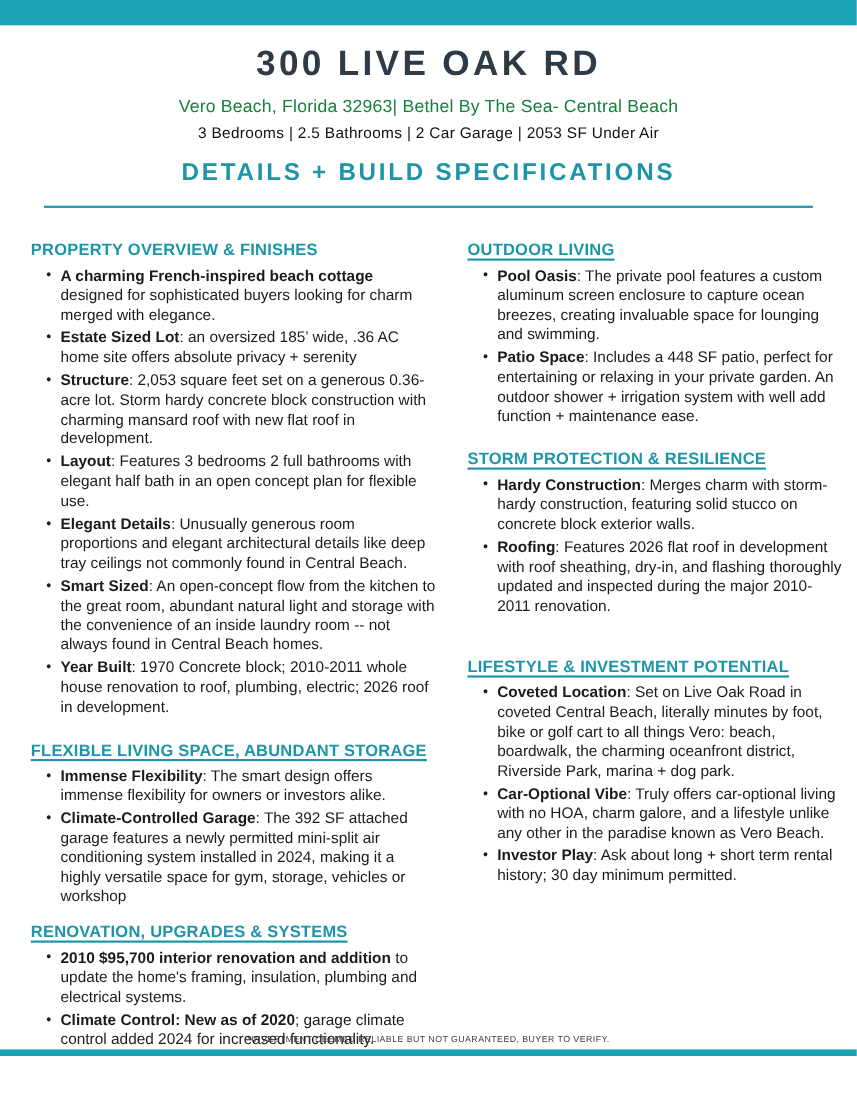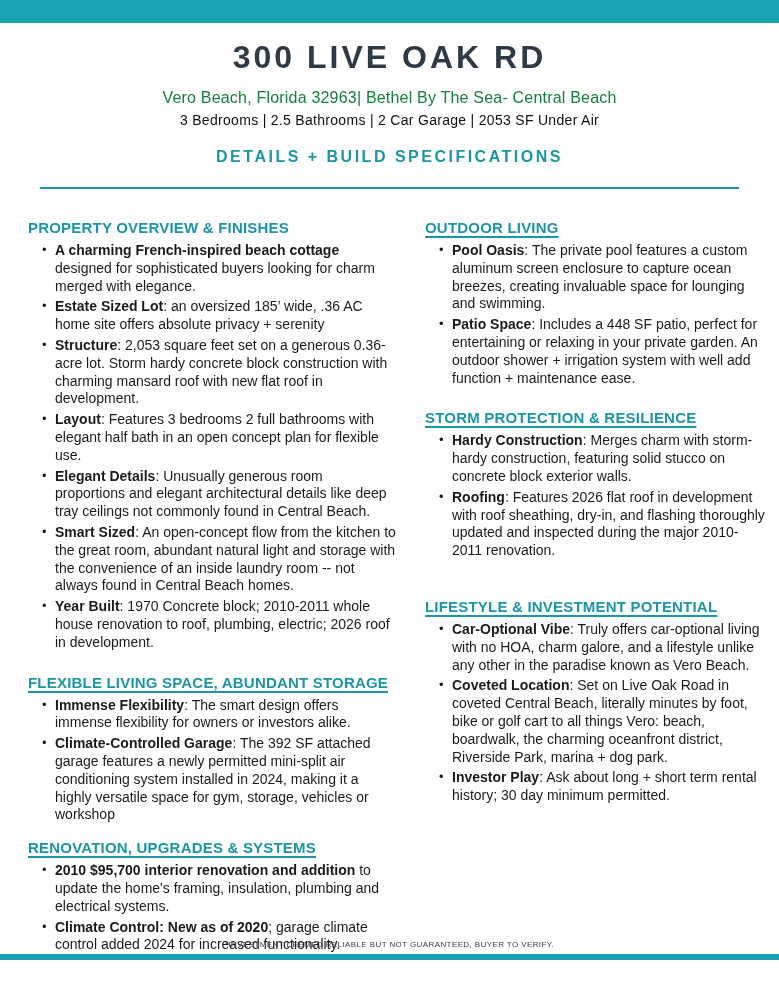--- a/index.html
+++ b/index.html
@@ -12,21 +12,21 @@
   }
   .top-bar { height:23px; background:var(--bar); }
   header { text-align:center; }
   .page-title {
     margin:15px 0 0 0; font-size:32px; line-height:38px; font-weight:bold;
     letter-spacing:3px; color:var(--title);
   }
   .sub1 { margin-top:12px; font-size:16px; line-height:20px; letter-spacing:0.2px; color:#15803d; }
   .sub2 { margin-top:3px; font-size:14px; line-height:18px; letter-spacing:0.3px; color:#101010; }
   .doc-title {
-    margin:17px 0 0 0; font-size:16px; line-height:22px; font-weight:bold;
+    margin:17px 0 0 0; font-size:22px; line-height:22px; font-weight:bold;
     letter-spacing:2.5px; color:var(--accent);
   }
   .rule { margin:19px 40px 0 40px; border:none; border-top:2.5px solid var(--accent); height:0; }
   .cols { display:flex; margin:29px 14px 0 28px; }
   .col-left  { width:368px; margin-right:29px; flex:0 0 auto; }
   .col-right { flex:1 1 auto; }
   .sec { margin-top:21px; }
   .sec.first { margin-top:0; }
   .sec.gap-sm { margin-top:14px; }
   .sec.gap-lg { margin-top:37px; }
@@ -115,22 +115,22 @@
         <h3 class="sec-h u">STORM PROTECTION &amp; RESILIENCE</h3>
         <ul class="items">
           <li><span class="b">Hardy Construction</span><span>: Merges charm with storm-hardy construction, featuring solid stucco on concrete block exterior walls.</span></li>
           <li><span class="b">Roofing</span><span>: Features 2026 flat roof in development with roof sheathing, dry-in, and flashing thoroughly updated and inspected during the major 2010-2011 renovation.</span></li>
         </ul>
       </div>
 
       <div class="sec gap-lg">
         <h3 class="sec-h u">LIFESTYLE &amp; INVESTMENT POTENTIAL</h3>
         <ul class="items">
+          <li><span class="b">Coveted Location</span><span>: Set on Live Oak Road in coveted Central Beach, literally minutes by foot, bike or golf cart to all things Vero: beach, boardwalk, the charming oceanfront district, Riverside Park, marina + dog park.</span></li>
           <li><span class="b">Car-Optional Vibe</span><span>: Truly offers car-optional living with no HOA, charm galore, and a lifestyle unlike any other in the paradise known as Vero Beach.</span></li>
-          <li><span class="b">Coveted Location</span><span>: Set on Live Oak Road in coveted Central Beach, literally minutes by foot, bike or golf cart to all things Vero: beach, boardwalk, the charming oceanfront district, Riverside Park, marina + dog park.</span></li>
           <li><span class="b">Investor Play</span><span>: Ask about long + short term rental history; 30 day minimum permitted.</span></li>
         </ul>
       </div>
 
     </section>
   </main>
 
   <footer>
     <div class="disclaimer">*INVESTMENT DEEMED RELIABLE BUT NOT GUARANTEED, BUYER TO VERIFY.</div>
     <div class="bottom-bar"></div>

